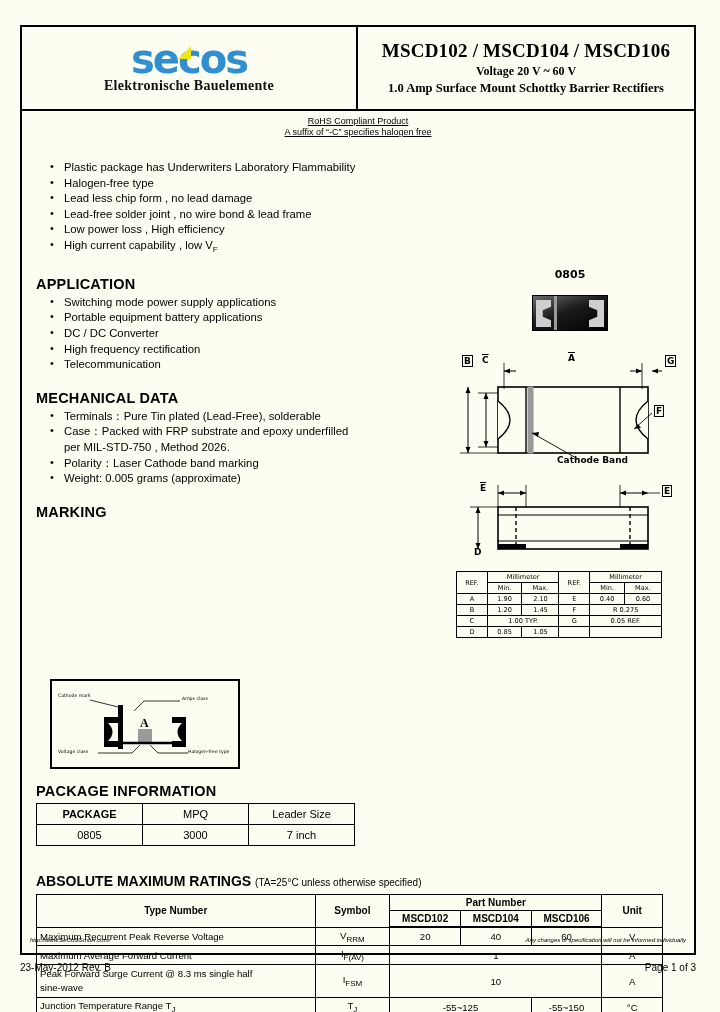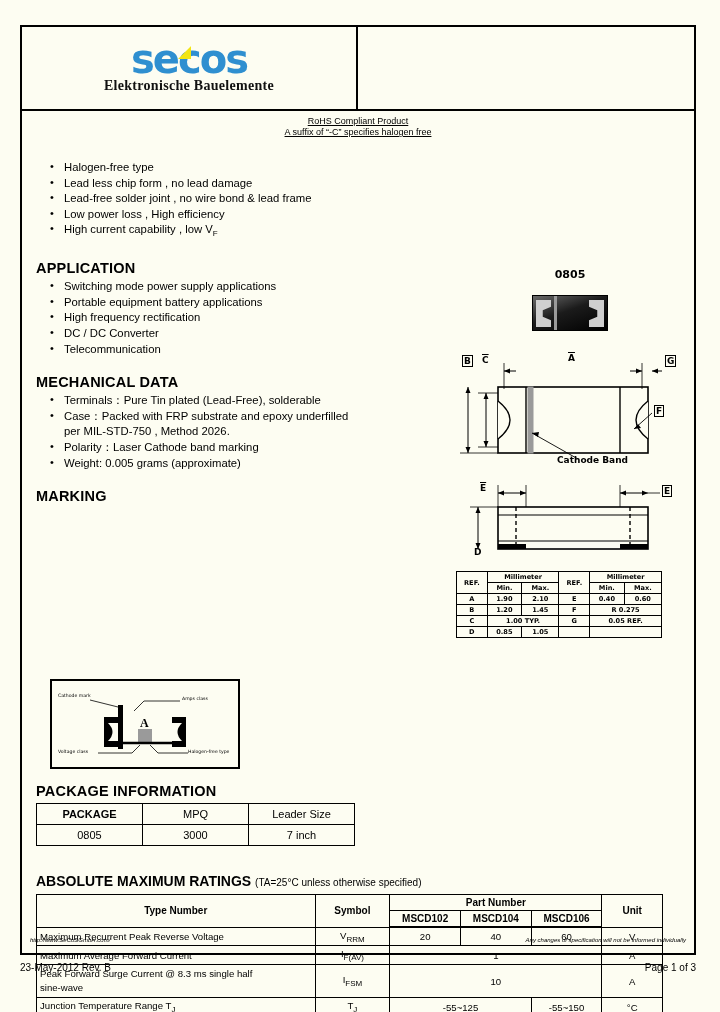--- a/index.html
+++ b/index.html
@@ -55,21 +55,21 @@
   .chip3d .padl{left:3px;clip-path:polygon(0 0,100% 0,100% 25%,45% 38%,45% 62%,100% 75%,100% 100%,0 100%);}
   .chip3d .padr{right:3px;clip-path:polygon(0 0,100% 0,100% 100%,0 100%,0 75%,55% 62%,55% 38%,0 25%);}
   .chip3d .band{position:absolute;left:21px;top:0;width:3px;height:100%;background:#9a9a9a;}
   .draw{position:relative;margin-top:18px;height:118px;}
   .draw2{position:relative;margin-top:14px;height:78px;}
   .dim{position:absolute;font-size:9px;font-family:"DejaVu Sans",sans-serif;font-weight:bold;}
   .boxed{border:1px solid #000;padding:0 1px;line-height:10px;}
   svg.tech{position:absolute;left:0;top:0;}
   
   table.dimt{border-collapse:collapse;margin-top:12px;width:206px;font-size:6.6px;
-             font-family:"DejaVu Sans",sans-serif;font-weight:bold;}
+             font-family:"DejaVu Sans",sans-serif;font-weight:normal;}
   table.dimt td,table.dimt th{border:1px solid #000;text-align:center;padding:1px 0;line-height:8px;}
   
   .markbox{border:2px solid #000;width:186px;height:86px;margin-left:14px;margin-top:4px;
            position:relative;background:#fdfdf2;}
   .mklbl{position:absolute;font-size:4.6px;font-family:"DejaVu Sans",sans-serif;white-space:nowrap;}
   
   table.pkginfo{border-collapse:collapse;margin-left:14px;margin-top:4px;}
   table.pkginfo td{border:1px solid #000;font-size:11px;text-align:center;padding:4px 0;}
   table.amr{border-collapse:collapse;margin-left:14px;margin-top:5px;width:627px;
             font-size:9.6px;}
@@ -93,46 +93,52 @@
 <div class="page">
 
   <div class="hdr">
     <div class="hdr-left">
       <div class="logo-word">
         <span>secos</span>
         <span class="wedge"></span>
       </div>
       <div class="logo-sub">Elektronische Bauelemente</div>
     </div>
+    <div class="hdr-right">
+      <div class="hdr-title">MSCD102 / MSCD104 / MSCD106</div>
+      <div class="hdr-sub1">Voltage 20 V ~ 60 V</div>
+      <div class="hdr-sub2">1.0 Amp Surface Mount Schottky Barrier Rectifiers</div>
+    </div>
   </div>
 
   <div class="rohs">
     <div>RoHS Compliant Product</div>
     <div>A suffix of “-C” specifies halogen free</div>
   </div>
 
   <div class="body">
 
     <div class="col-left">
 
       <ul class="bl">
+        <li>Plastic package has Underwriters Laboratory Flammability</li>
         <li>Halogen-free type</li>
         <li>Lead less chip form , no lead damage</li>
         <li>Lead-free solder joint , no wire bond &amp; lead frame</li>
         <li>Low power loss , High efficiency</li>
         <li><span>High current capability , low V</span><sub>F</sub></li>
       </ul>
 
       <div class="sp"></div>
       <h2 class="sec">APPLICATION</h2>
       <ul class="bl">
         <li>Switching mode power supply applications</li>
         <li>Portable equipment battery applications</li>
+        <li>DC / DC Converter</li>
         <li>High frequency rectification</li>
-        <li>DC / DC Converter</li>
         <li>Telecommunication</li>
       </ul>
 
       <div class="sp"></div>
       <h2 class="sec">MECHANICAL DATA</h2>
       <ul class="bl">
         <li>Terminals：Pure Tin plated (Lead-Free), solderable</li>
         <li>Case：Packed with FRP substrate and epoxy underfilled</li>
         <li class="nodot">per MIL-STD-750 , Method 2026.</li>
         <li>Polarity：Laser Cathode band marking</li>

